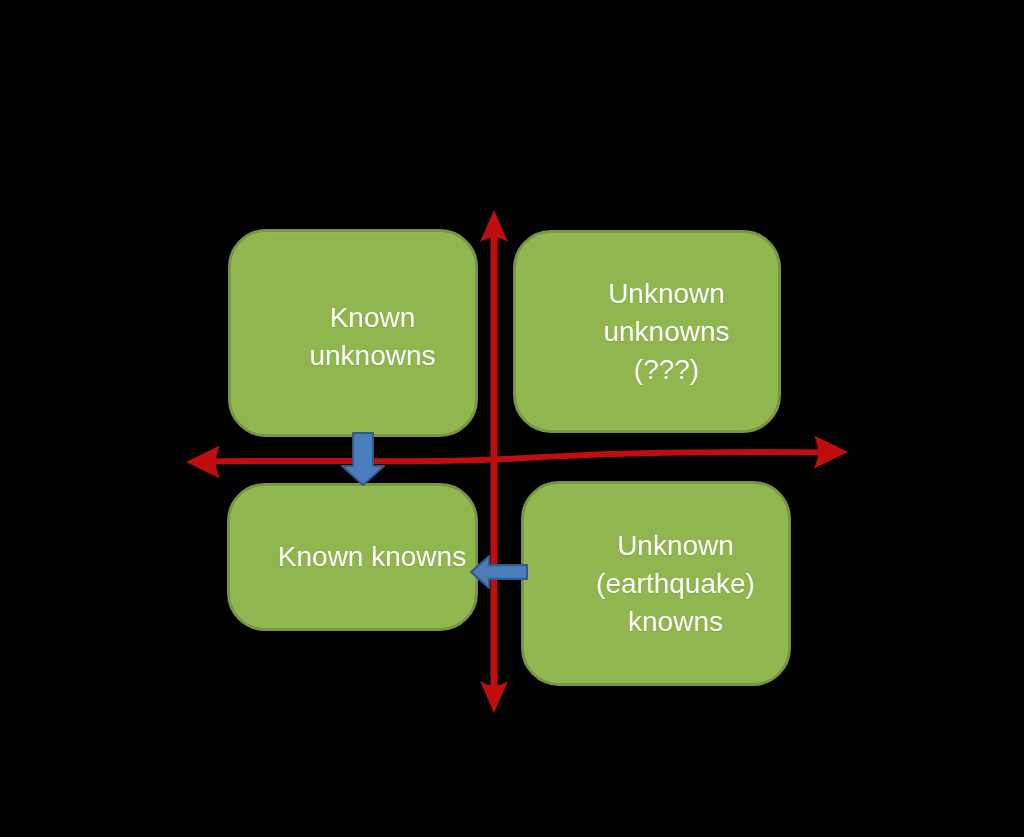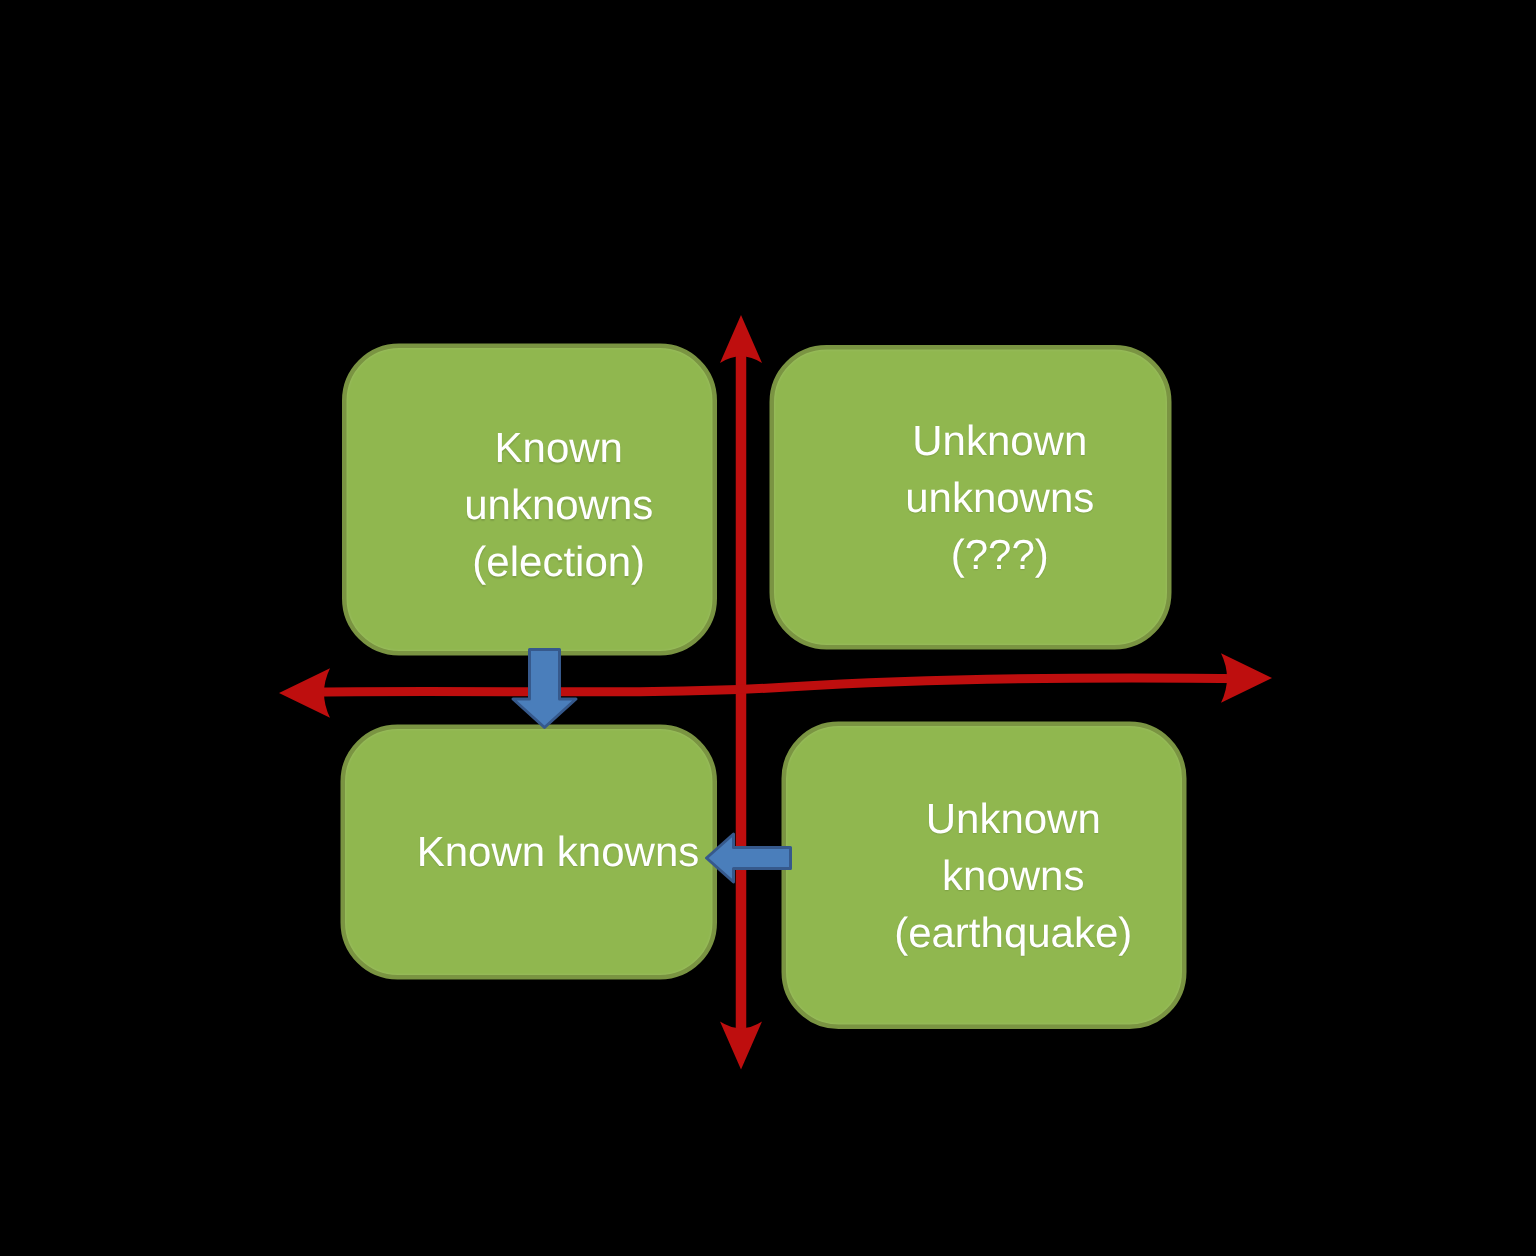--- a/index.html
+++ b/index.html
@@ -32,21 +32,21 @@
     box-shadow: inset 0 0 2px rgba(255,255,255,0.15);
     padding-left: 39px;
   }
   .quadrant-box .line {
     display: block;
     white-space: nowrap;
     text-shadow: 0 1px 1px rgba(0,0,0,0.12);
   }
   #box-top-left     { left: 228px; top: 229px; width: 250px; height: 208px; padding-top: 8px; }
   #box-top-right    { left: 513px; top: 230px; width: 268px; height: 203px; }
-  #box-bottom-left  { left: 227px; top: 483px; width: 251px; height: 170px; }
+  #box-bottom-left  { left: 227px; top: 483px; width: 251px; height: 148px; }
   #box-bottom-right { left: 521px; top: 481px; width: 270px; height: 205px; }
 
   svg.overlay {
     position: absolute;
     left: 0;
     top: 0;
     width: 1024px;
     height: 837px;
     pointer-events: none;
   }
@@ -67,37 +67,36 @@
   }
 </style>
 </head>
 <body>
 
 <div class="stage">
 
   <div class="quadrant-box" id="box-top-left">
     <span class="line">Known</span>
     <span class="line">unknowns</span>
-    <span class="line">(election)</span>
   </div>
 
   <div class="quadrant-box" id="box-top-right">
     <span class="line">Unknown</span>
     <span class="line">unknowns</span>
     <span class="line">(???)</span>
   </div>
 
   <div class="quadrant-box" id="box-bottom-left">
     <span class="line">Known knowns</span>
   </div>
 
   <div class="quadrant-box" id="box-bottom-right">
     <span class="line">Unknown</span>
+    <span class="line">(earthquake)</span>
     <span class="line">knowns</span>
-    <span class="line">(earthquake)</span>
   </div>
 
   <svg class="overlay" viewBox="0 0 1024 837">
 
     <g>
       <path class="axis-line" d="M494,236 L494,686" stroke-width="7"></path>
       <path class="axis-head" d="M494,210 L480,242 Q494,233 508,242 Z"></path>
       <path class="axis-head" d="M494,713 L480,681 Q494,690 508,681 Z"></path>
     </g>
 

